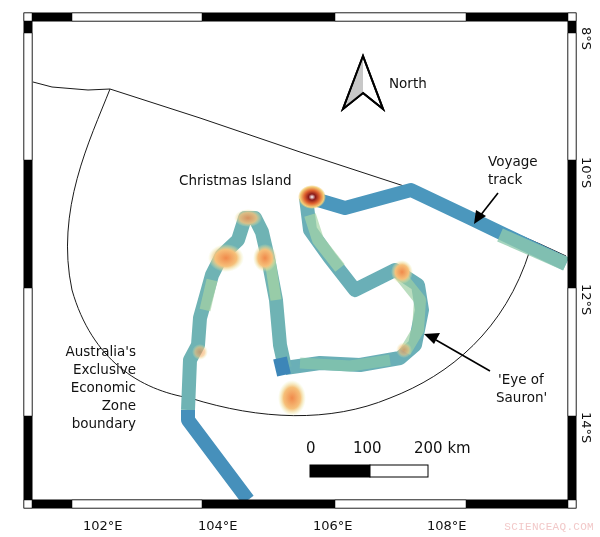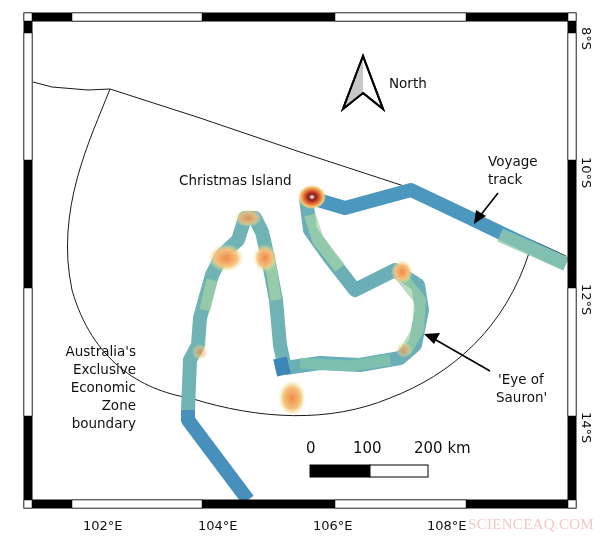--- a/index.html
+++ b/index.html
@@ -2,22 +2,22 @@
 <html><head>
 <meta charset="utf-8">
 <style>
   html, body { margin:0; padding:0; background:#ffffff; }
   body { width:600px; height:537px; position:relative; overflow:hidden;
          font-family:"DejaVu Sans", "Liberation Sans", sans-serif; }
   svg { position:absolute; left:0; top:0; }
   .lbl { font-family:"DejaVu Sans", "Liberation Sans", sans-serif; fill:#111; }
   .tick { font-size:13px; }
   .ann { font-size:13.5px; }
-  .wm { position:absolute; right:6px; bottom:4px; font-size:15px; color:#f2c9c9;
-        font-family:Liberation Serif, serif; letter-spacing:0.3px; }
+  .wm { position:absolute; right:6px; bottom:4px; font-size:11px; color:#f2c9c9;
+        font-family:Liberation Mono, monospace; letter-spacing:0.3px; }
 </style>
 </head>
 <body>
 
 <svg width="600" height="537" viewBox="0 0 600 537">
   <defs>
     <linearGradient id="gTrack" x1="0" y1="0" x2="1" y2="1">
       <stop offset="0" stop-color="#5fa9c0"></stop>
       <stop offset="1" stop-color="#3f8fb8"></stop>
     </linearGradient>

